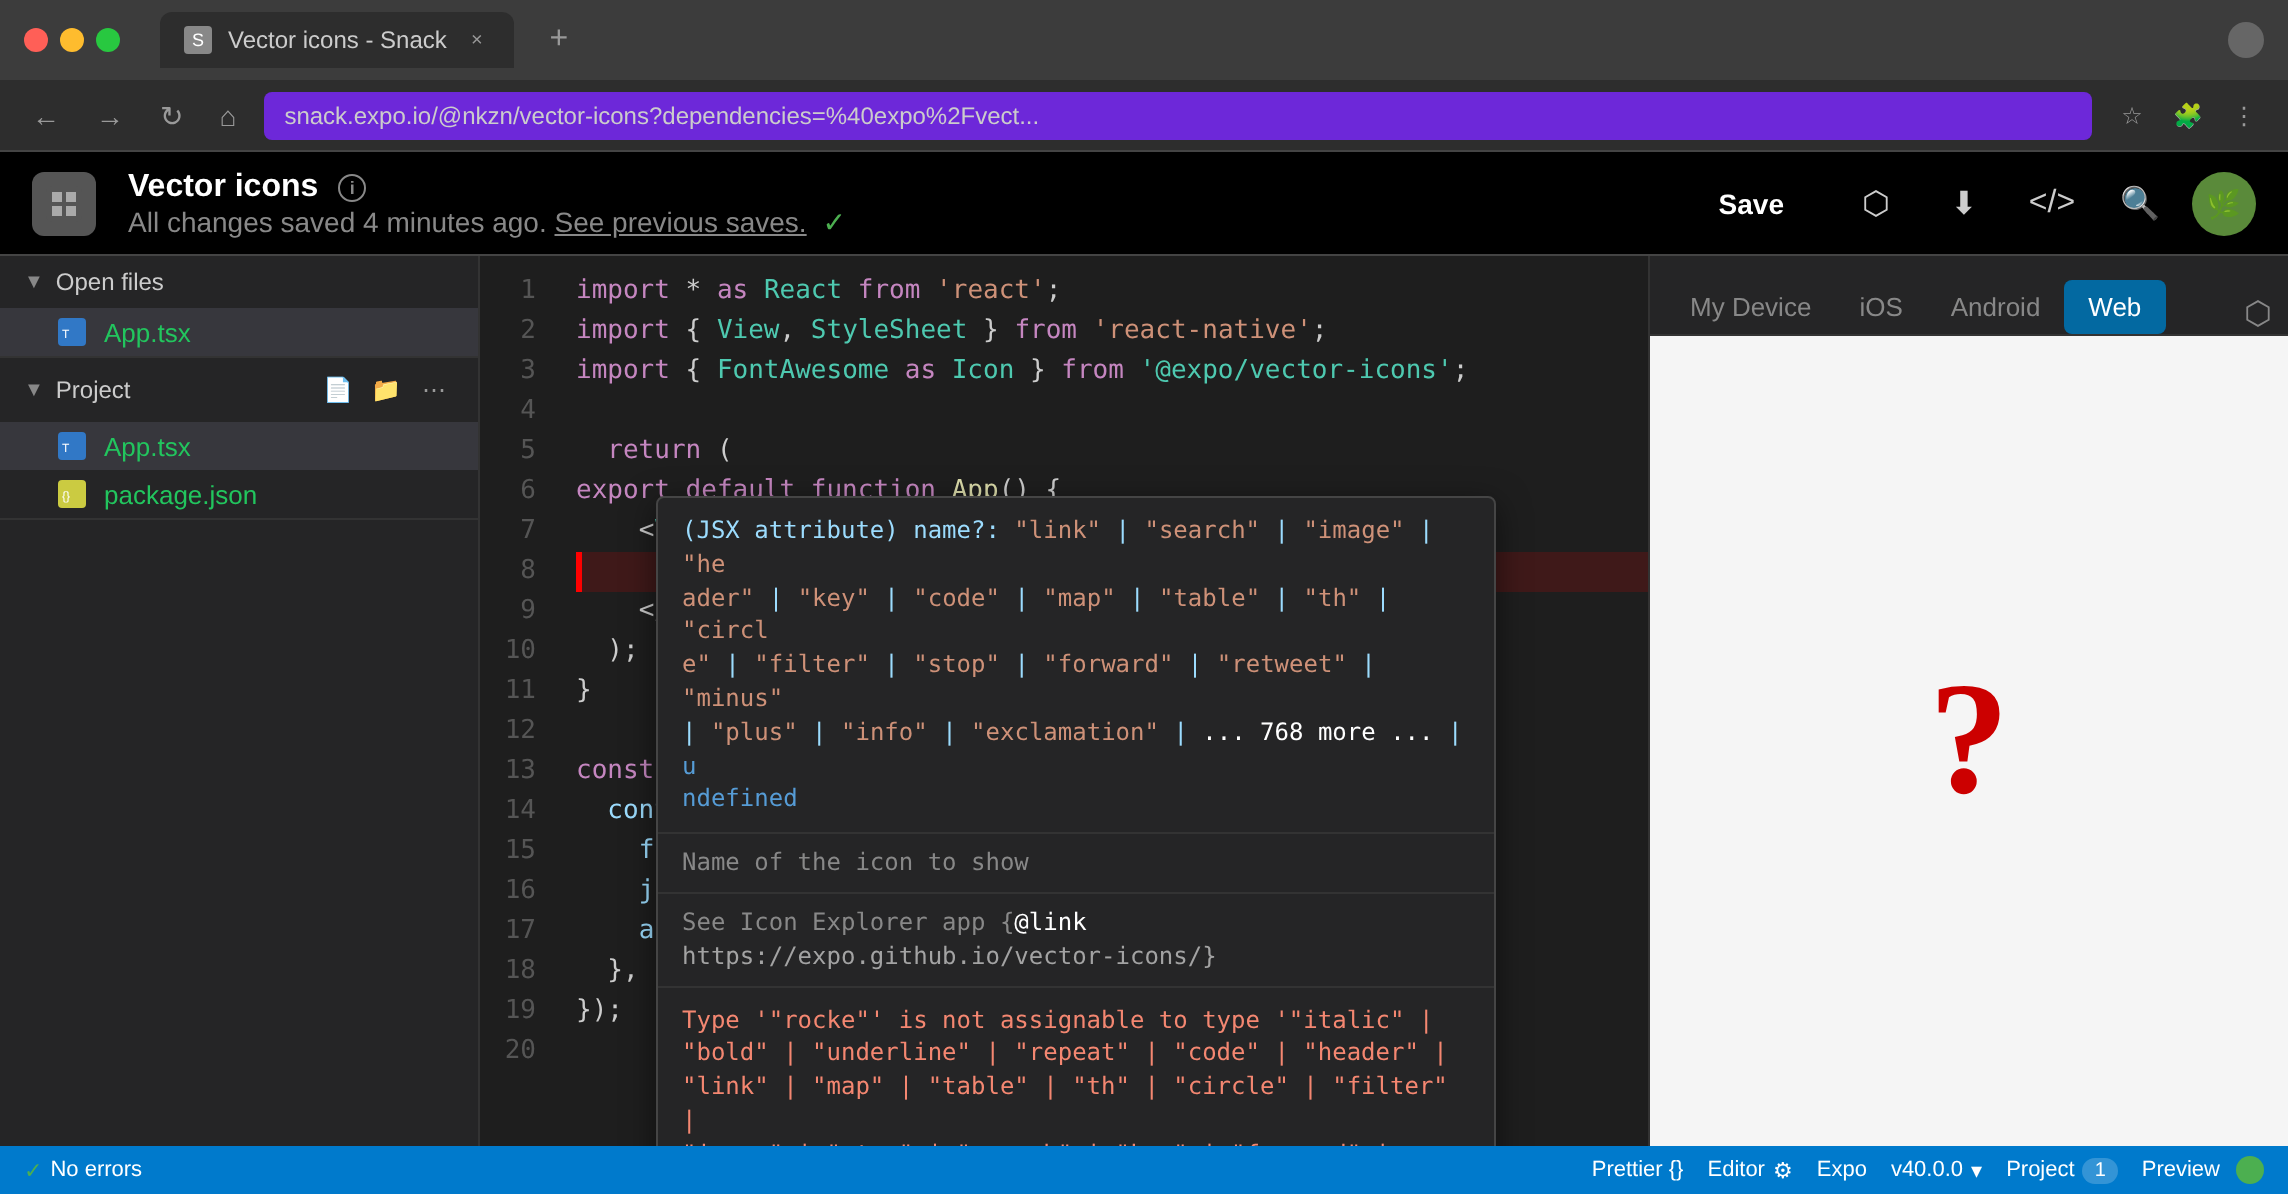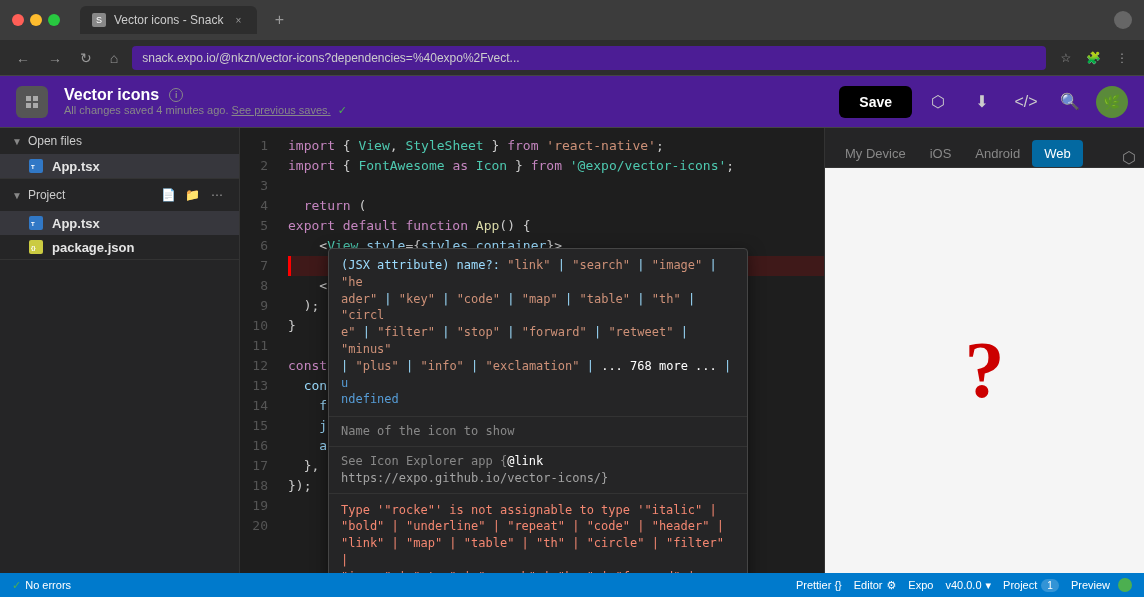--- a/index.html
+++ b/index.html
@@ -15,46 +15,46 @@
     .tab-bar { display: flex; align-items: center; gap: 8px; flex: 1; margin-left: 12px; }
     .tab { background: #2d2d2d; border-radius: 6px 6px 0 0; padding: 6px 12px; display: flex; align-items: center; gap: 8px; font-size: 12px; color: #ccc; height: 28px; }
     .tab-icon { width: 14px; height: 14px; background: #888; border-radius: 2px; font-size: 9px; display: flex; align-items: center; justify-content: center; color: white; }
     .tab-close { width: 14px; height: 14px; border-radius: 50%; display: flex; align-items: center; justify-content: center; font-size: 10px; color: #999; cursor: pointer; }
     .new-tab { width: 28px; height: 28px; display: flex; align-items: center; justify-content: center; color: #999; font-size: 16px; cursor: pointer; }
     .browser-actions { margin-left: auto; width: 18px; height: 18px; background: #666; border-radius: 50%; }
 
     
     .url-bar { background: #2d2d2d; height: 36px; display: flex; align-items: center; padding: 0 12px; gap: 10px; border-bottom: 1px solid #444; }
     .nav-btn { color: #999; font-size: 14px; cursor: pointer; padding: 2px 4px; }
-    .url-input { flex: 1; background: #4c1d95; border: none; border-radius: 4px; padding: 4px 10px; color: #ccc; font-size: 12px; height: 24px; outline: none; }
+    .url-input { flex: 1; background: #6d28d9; border: none; border-radius: 4px; padding: 4px 10px; color: #ccc; font-size: 12px; height: 24px; outline: none; }
     .url-icons { display: flex; gap: 8px; align-items: center; }
     .url-icon { width: 20px; height: 20px; display: flex; align-items: center; justify-content: center; color: #999; font-size: 12px; cursor: pointer; border-radius: 3px; }
 
     
     .app-container { display: flex; flex-direction: column; height: calc(597px - 76px); }
-    .app-header { background: #4c1d95; border-bottom: 1px solid #444; height: 52px; display: flex; align-items: center; padding: 0 16px; gap: 16px; }
+    .app-header { background: #000000; border-bottom: 1px solid #444; height: 52px; display: flex; align-items: center; padding: 0 16px; gap: 16px; }
     .app-logo { width: 32px; height: 32px; background: #555; border-radius: 6px; display: flex; align-items: center; justify-content: center; font-size: 14px; }
     .app-title-area { flex: 1; }
     .app-title { font-size: 16px; font-weight: 600; color: #fff; display: flex; align-items: center; gap: 6px; }
-    .app-subtitle { font-size: 11px; color: #888; }
+    .app-subtitle { font-size: 14px; color: #888; }
     .app-subtitle a { color: #888; text-decoration: underline; cursor: pointer; }
     .header-actions { display: flex; align-items: center; gap: 8px; }
     .save-btn { background: #1a1a1a; color: #fff; border: none; padding: 8px 20px; border-radius: 6px; font-size: 14px; font-weight: 600; cursor: pointer; background: #000; }
     .header-icon-btn { width: 36px; height: 36px; display: flex; align-items: center; justify-content: center; color: #ccc; cursor: pointer; border-radius: 4px; font-size: 16px; }
     .avatar { width: 32px; height: 32px; border-radius: 50%; background: #5a8a3a; display: flex; align-items: center; justify-content: center; font-size: 14px; }
 
     
     .editor-body { display: flex; flex: 1; overflow: hidden; }
 
     
     .sidebar { width: 240px; background: #252526; border-right: 1px solid #333; display: flex; flex-direction: column; overflow: hidden; }
     .sidebar-section { border-bottom: 1px solid #333; }
     .sidebar-section-header { padding: 6px 12px; display: flex; align-items: center; gap: 6px; cursor: pointer; color: #ccc; font-size: 12px; font-weight: 500; }
     .chevron { font-size: 10px; color: #888; }
-    .sidebar-item { padding: 4px 12px 4px 28px; display: flex; align-items: center; gap: 8px; cursor: pointer; color: #e5e5e5; font-size: 13px; font-weight: bold; }
+    .sidebar-item { padding: 4px 12px 4px 28px; display: flex; align-items: center; gap: 8px; cursor: pointer; color: #22c55e; font-size: 13px; }
     .sidebar-item.active { background: #37373d; }
     .sidebar-item-icon { width: 16px; height: 16px; display: flex; align-items: center; justify-content: center; font-size: 11px; }
     .project-actions { display: flex; gap: 4px; margin-left: auto; }
     .proj-action-btn { width: 20px; height: 20px; display: flex; align-items: center; justify-content: center; color: #999; cursor: pointer; border-radius: 3px; font-size: 12px; }
 
     
     .code-area { flex: 1; background: #1e1e1e; position: relative; overflow: hidden; }
     .code-editor { display: flex; height: 100%; overflow: hidden; }
     .line-numbers { width: 40px; padding: 8px 0; text-align: right; color: #555; font-size: 13px; font-family: 'Consolas', 'Monaco', monospace; line-height: 20px; padding-right: 12px; user-select: none; }
     .code-content { flex: 1; padding: 8px 0 8px 8px; font-size: 13px; font-family: 'Consolas', 'Monaco', monospace; line-height: 20px; overflow: hidden; position: relative; }
@@ -235,20 +235,21 @@
             <div>13</div>
             <div>14</div>
             <div>15</div>
           <div>16</div>
             <div>17</div>
             <div>18</div>
             <div>19</div>
             <div>20</div>
         </div>
         <div class="code-content">
+          <div class="code-line"><span class="kw">import</span> <span class="op">*</span> <span class="kw">as</span> <span class="type">React</span> <span class="kw">from</span> <span class="str">'react'</span><span class="op">;</span></div>
           <div class="code-line"><span class="kw">import</span> <span class="op">{</span> <span class="type">View</span><span class="op">,</span> <span class="type">StyleSheet</span> <span class="op">}</span> <span class="kw">from</span> <span class="str">'react-native'</span><span class="op">;</span></div>
           <div class="code-line"><span class="kw">import</span> <span class="op">{</span> <span class="type">FontAwesome</span> <span class="kw">as</span> <span class="type">Icon</span> <span class="op">}</span> <span class="kw">from</span> <span class="str2">'@expo/vector-icons'</span><span class="op">;</span></div>
           <div class="code-line"></div>
           <div class="code-line">  <span class="kw">return</span> <span class="op">(</span></div>
           <div class="code-line"><span class="kw">export default function</span> <span class="fn">App</span><span class="op">() {</span></div>
           <div class="code-line">    <span class="op">&lt;</span><span class="tag">View</span> <span class="attr">style</span><span class="op">={</span><span class="prop">styles.container</span><span class="op">}&gt;</span></div>
           <div class="code-line highlighted">      <span class="op">&lt;</span><span class="tag">Icon</span> <span class="attr">name</span><span class="op">=</span><span class="str red-squiggle">"rocke"</span> <span class="attr">size</span><span class="op">={</span><span class="num">30</span><span class="op">}</span> <span class="attr">color</span><span class="op">=</span><span class="str">"#900"</span> <span class="op">/&gt;</span></div>
           <div class="code-line">    <span class="op">&lt;/</span><span class="tag">View</span><span class="op">&gt;</span></div>
           <div class="code-line">  <span class="op">);</span></div>
           <div class="code-line"><span class="op">}</span></div>

